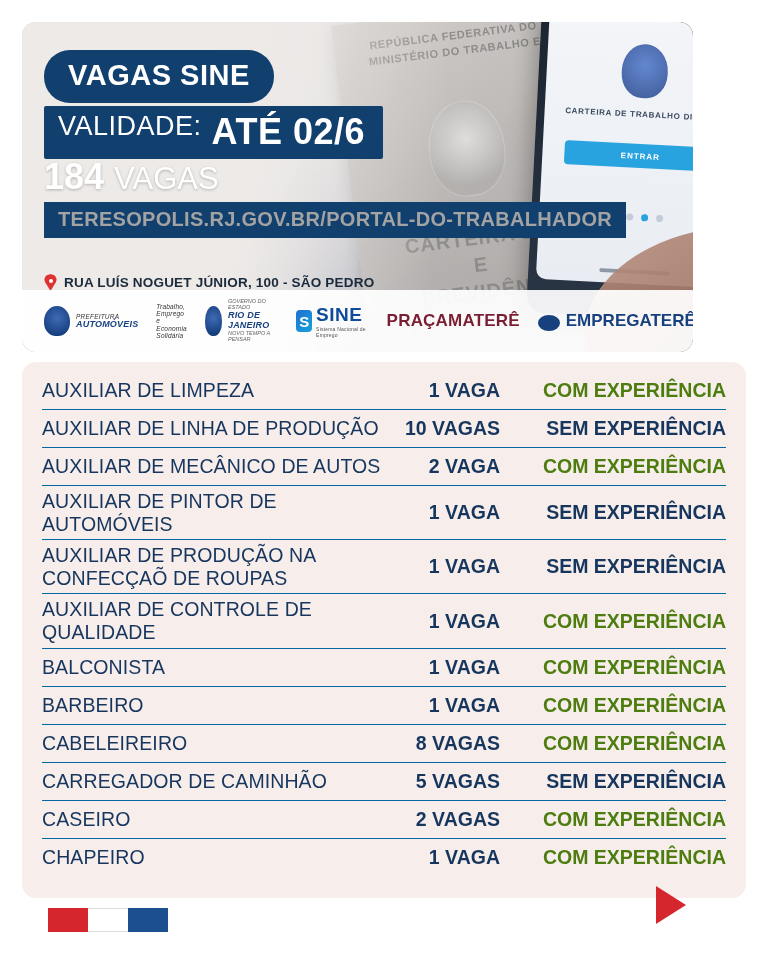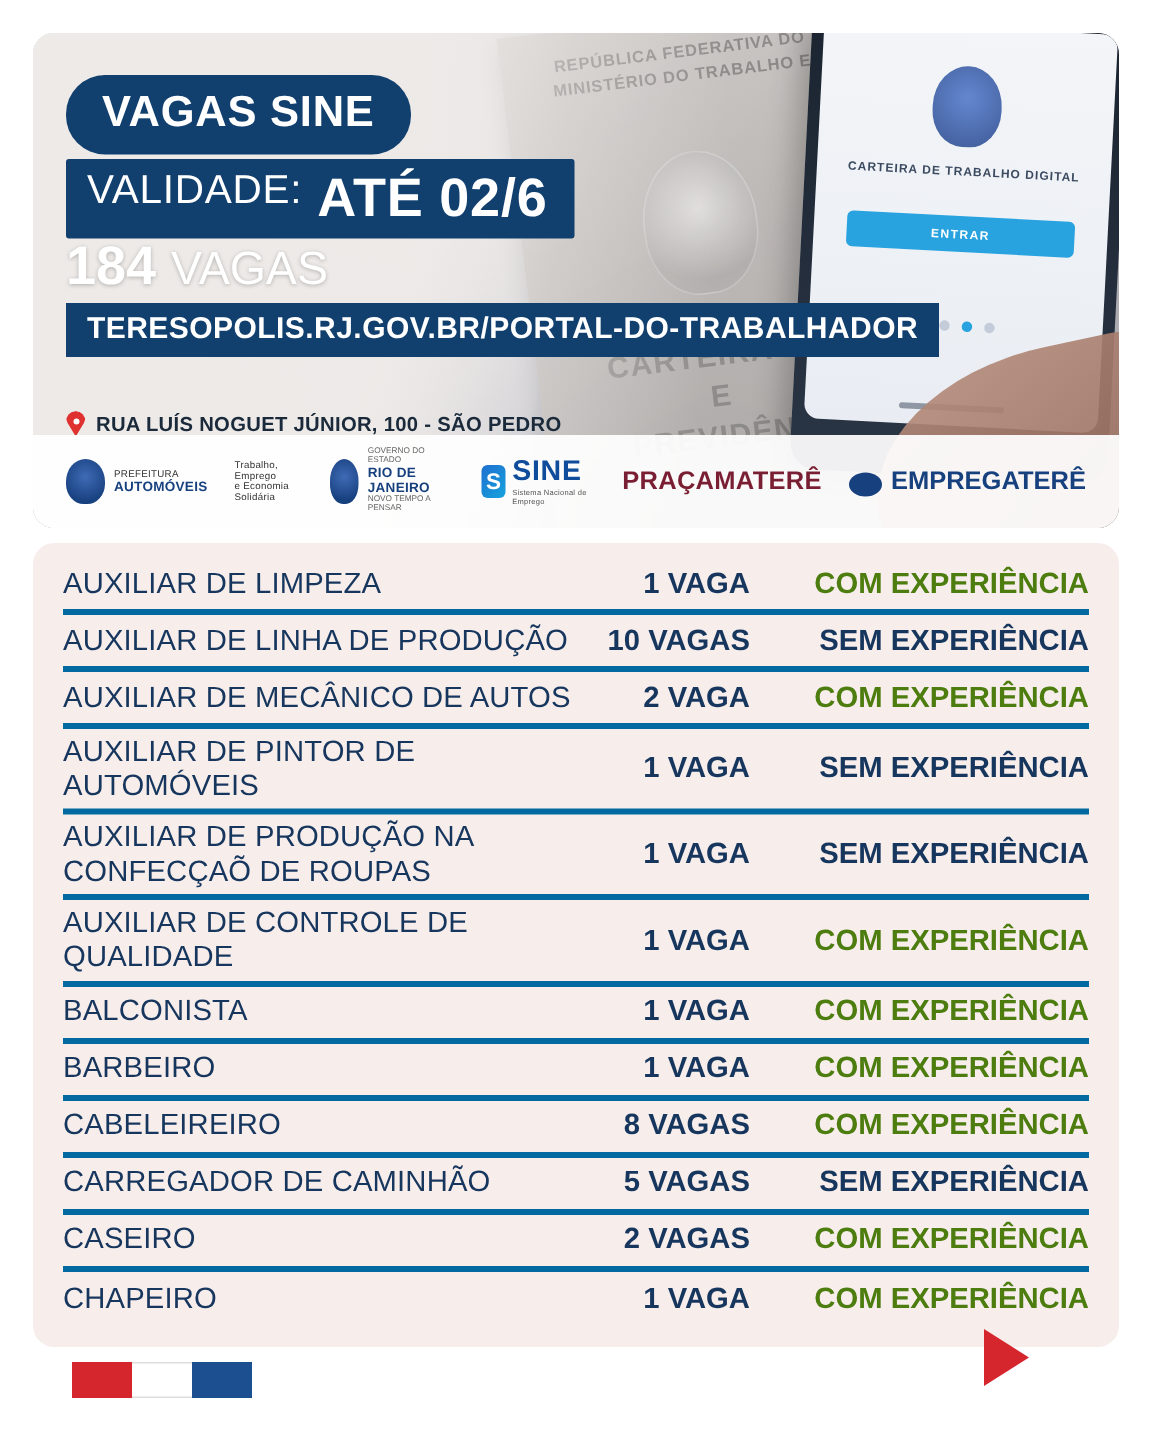--- a/index.html
+++ b/index.html
@@ -12,21 +12,21 @@
     position: relative;
     width: 768px; height: 960px;
     background: #ffffff;
     overflow: hidden;
   }
 
   
   .header-card {
     position: absolute;
     left: 22px; top: 22px;
-    width: 724px; height: 330px;
+    width: 671px; height: 330px;
     border-radius: 14px;
     overflow: hidden;
     background: #e9e6e4;
   }
   .hdr-bg {
     position: absolute; inset: 0;
     background:
       linear-gradient(115deg, rgba(233,230,228,0.96) 0%, rgba(233,230,228,0.93) 38%, rgba(221,221,226,0.55) 52%, rgba(170,170,185,0.35) 64%, rgba(110,112,130,0.30) 100%),
       linear-gradient(200deg, #dcd9d6 0%, #cfcdcc 45%, #8e8e9c 75%, #5c5c6b 100%);
   }
@@ -156,21 +156,21 @@
     display: flex; align-items: baseline; gap: 10px;
     color: #ffffff;
     text-shadow: 0 1px 3px rgba(0,0,0,0.25);
   }
   .vagas-count { font-size: 36px; font-weight: bold; color: #ffffff; }
   .vagas-word { font-size: 31px; color: #ffffff; }
 
   .site-bar {
     position: absolute; left: 22px; top: 180px;
     background: #113f6e;
-    color: #ffffff;
+    color: #a3a3a3;
     font-size: 20px; font-weight: bold;
     letter-spacing: .3px;
     padding: 6px 14px 7px 14px;
   }
 
   .addr {
     position: absolute; left: 22px;
     display: flex; align-items: center; gap: 7px;
     color: #1a2a3a; font-size: 13.5px; font-weight: bold; letter-spacing: .2px;
   }
@@ -194,21 +194,21 @@
     height: 62px;
     background: rgba(255,255,255,0.93);
     display: flex; align-items: center; padding: 0 22px; gap: 18px;
   }
   .logo { display: flex; align-items: center; gap: 6px; }
   .crest {
     width: 26px; height: 30px;
     background: radial-gradient(circle at 50% 40%, #3f6bb5, #17407f 75%);
     border-radius: 50% 50% 45% 45%;
   }
-  .logo-txt { line-height: 1.08; }
+  .logo-txt { line-height: 1.08; font-style: italic; }
   .logo-txt .l1 { font-size: 6.5px; color: #333; letter-spacing: .2px; }
   .logo-txt .l2 { font-size: 9px; color: #17407f; font-weight: bold; letter-spacing: .2px; }
   .logo-txt .l3 { font-size: 5.5px; color: #666; }
   .sine-logo { display: flex; align-items: center; gap: 4px; }
   .sine-mark {
     width: 22px; height: 22px; border-radius: 4px;
     background: linear-gradient(135deg, #1f6fd0, #16a3dd);
     position: relative;
   }
   .sine-mark::after{
@@ -226,21 +226,21 @@
   .list-panel {
     position: absolute;
     left: 22px; top: 362px;
     width: 724px; height: 536px;
     background: #f7eeec;
     border-radius: 14px;
     padding: 10px 20px 0 20px;
   }
   .job-row {
     display: flex; align-items: center;
-    border-bottom: 4px solid #0369a1;
+    border-bottom: 1px solid #0369a1;
     min-height: 38px;
     padding: 4px 0;
   }
   .job-row:last-child { border-bottom: none; }
   .job-title {
     flex: 1 1 auto;
     color: #17365d;
     font-size: 19.5px;
     letter-spacing: .1px;
     line-height: 1.16;

